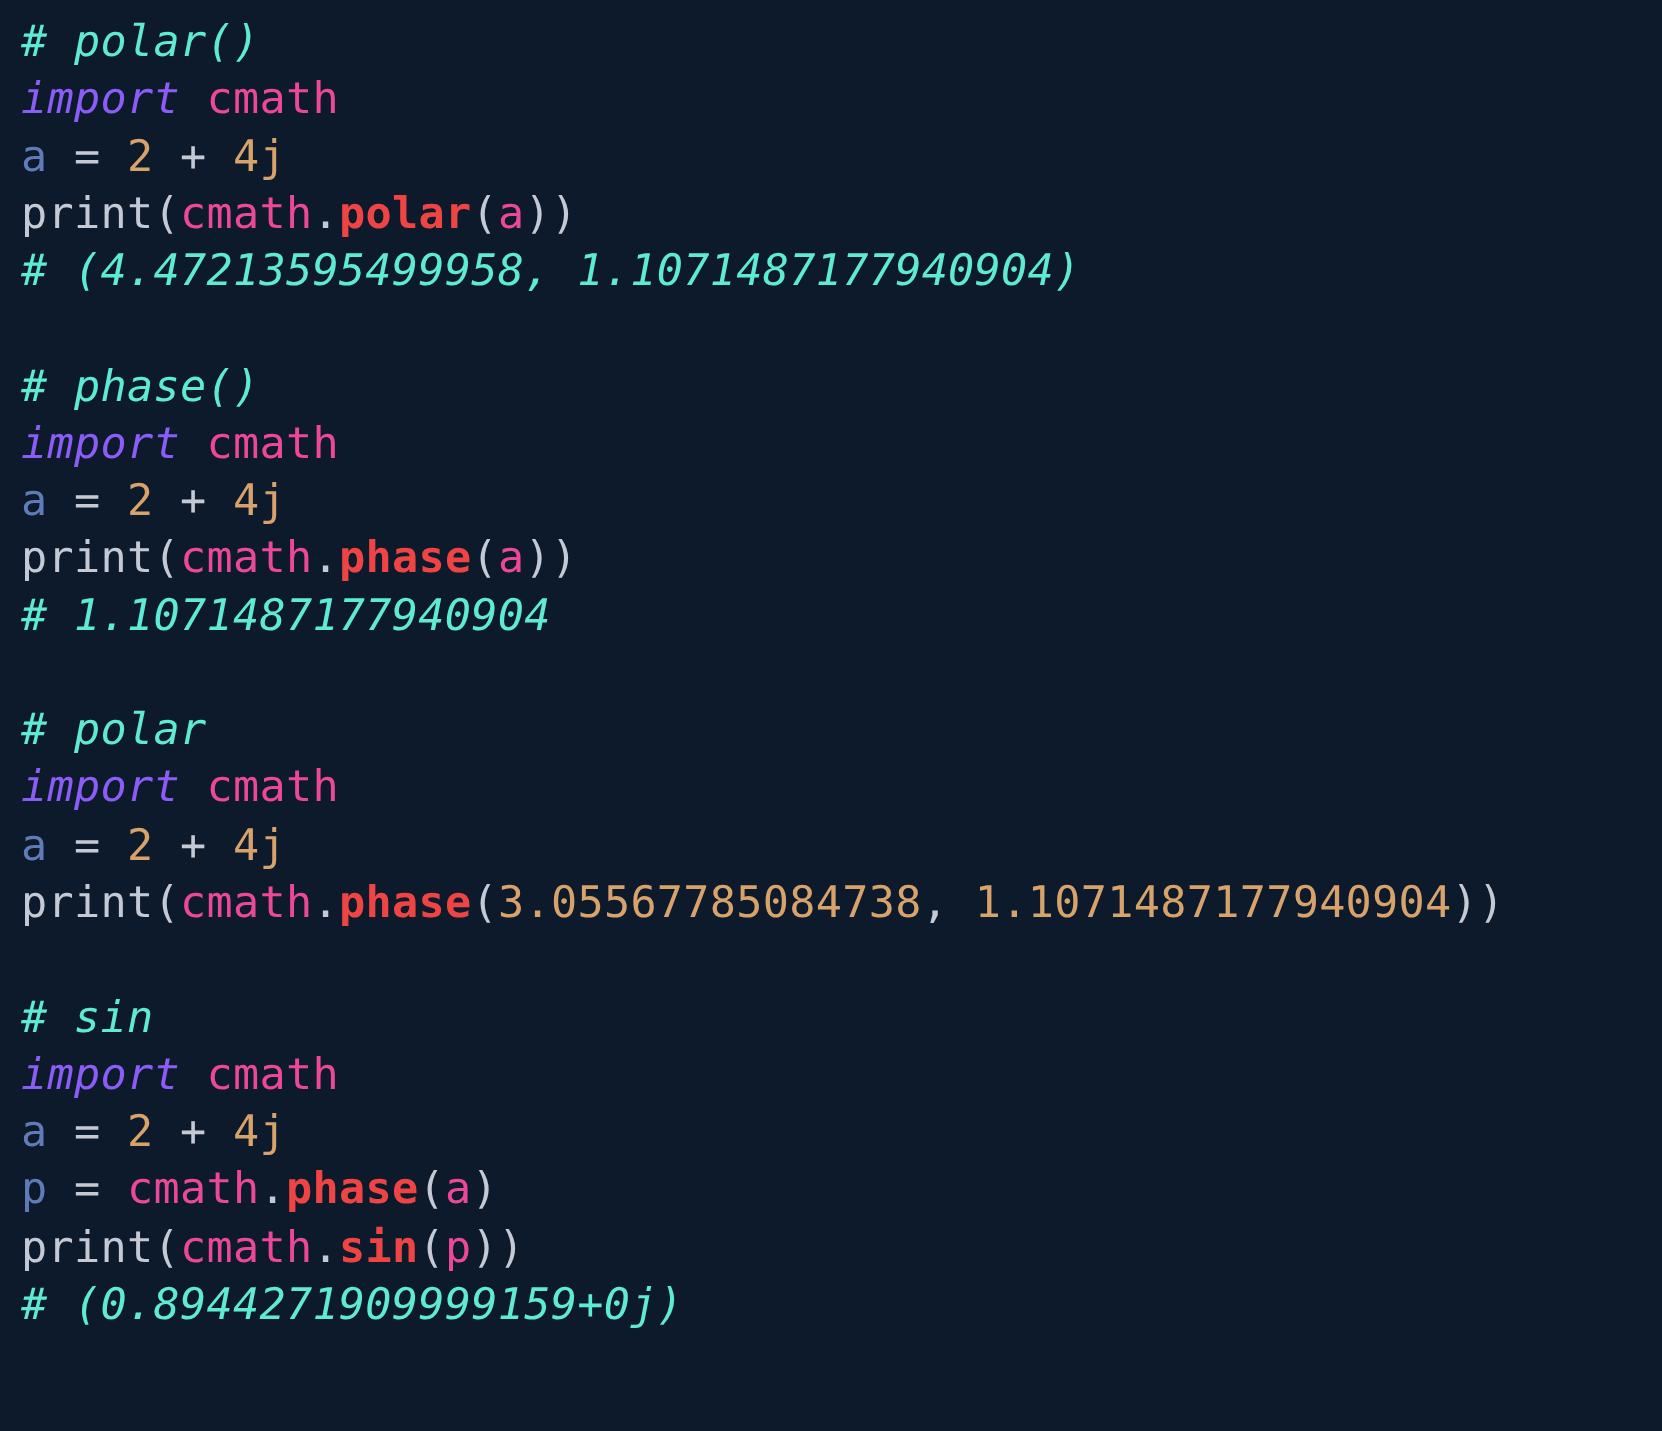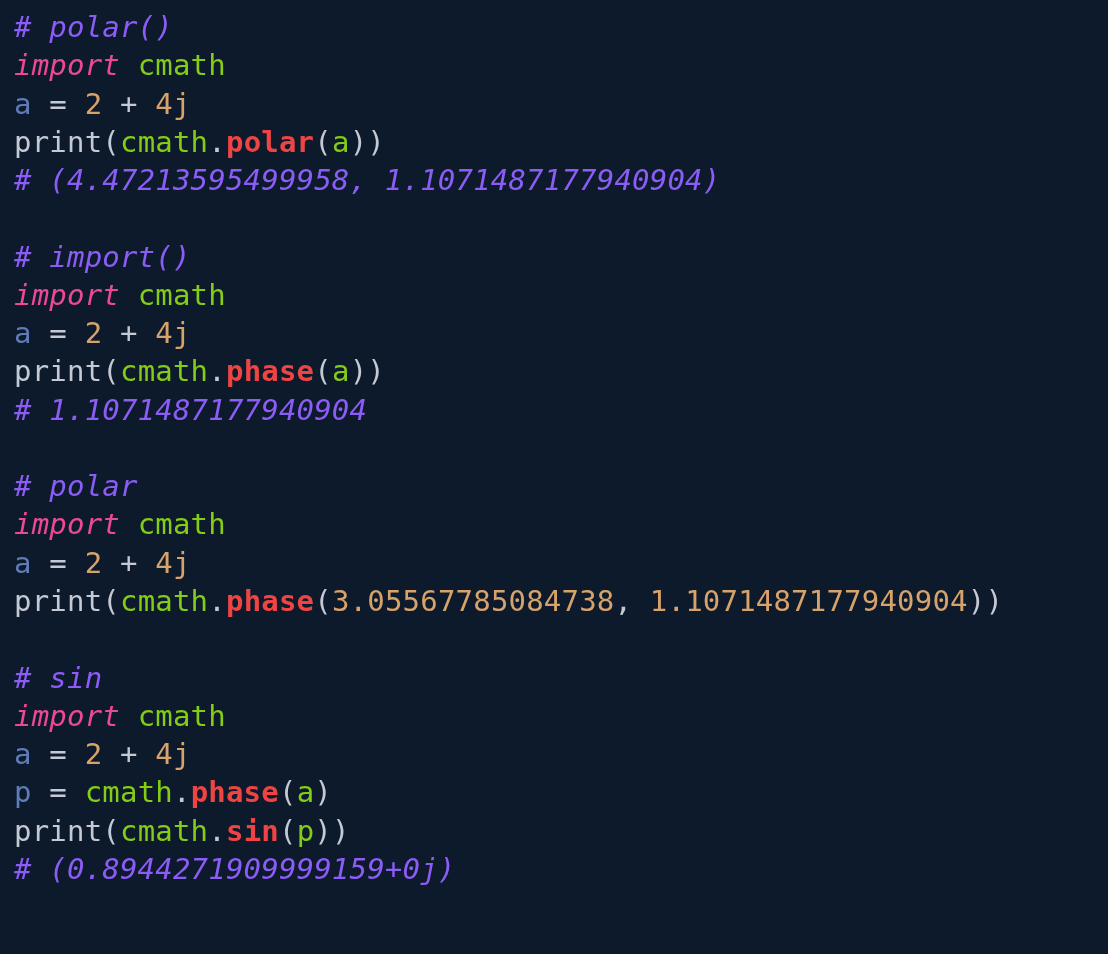--- a/index.html
+++ b/index.html
@@ -13,41 +13,41 @@
   pre.code {
     margin: 0;
     padding: 8px 14px 8px 14px;
     font-family: "Menlo", "Consolas", "DejaVu Sans Mono", monospace;
     font-size: 29px;
     line-height: 1.32;
     letter-spacing: 0.2px;
     color: #c4c9d4;
     white-space: pre;
   }
-  .tok-comment { color: #8b5cf6; font-style: italic; text-align: center; }
-  .tok-keyword { color: #ec4899; font-style: italic; }
-  .tok-module  { color: #84cc16; }
+  .tok-comment { color: #5eead4; font-style: italic; text-align: center; }
+  .tok-keyword { color: #8b5cf6; font-style: italic; }
+  .tok-module  { color: #ec4899; }
   .tok-name    { color: #5f7bb8; }
   .tok-op      { color: #c4c9d4; }
   .tok-num     { color: #d8a26b; }
   .tok-func    { color: #c4c9d4; margin-top: 21px; }
   .tok-method  { color: #ef4444; font-weight: 600; }
   .tok-paren   { color: #c4c9d4; }
   .tok-dot     { color: #c4c9d4; }
 </style>
 </head>
 <body>
 
 <pre class="code"><span><span class="tok-comment"># polar()</span>
 <span class="tok-keyword">import</span> <span class="tok-module">cmath</span>
 <span class="tok-name">a</span><span class="tok-op"> = </span><span class="tok-num">2</span><span class="tok-op"> + </span><span class="tok-num">4j</span>
 <span class="tok-func">print</span><span class="tok-paren">(</span><span class="tok-module">cmath</span><span class="tok-dot">.</span><span class="tok-method">polar</span><span class="tok-paren">(</span><span class="tok-module">a</span><span class="tok-paren">)</span><span class="tok-paren">)</span>
 <span class="tok-comment"># (4.47213595499958, 1.1071487177940904)</span></span>
 
-<span><span class="tok-comment"># import()</span>
+<span><span class="tok-comment"># phase()</span>
 <span class="tok-keyword">import</span> <span class="tok-module">cmath</span>
 <span class="tok-name">a</span><span class="tok-op"> = </span><span class="tok-num">2</span><span class="tok-op"> + </span><span class="tok-num">4j</span>
 <span class="tok-func">print</span><span class="tok-paren">(</span><span class="tok-module">cmath</span><span class="tok-dot">.</span><span class="tok-method">phase</span><span class="tok-paren">(</span><span class="tok-module">a</span><span class="tok-paren">)</span><span class="tok-paren">)</span>
 <span class="tok-comment"># 1.1071487177940904</span></span>
 
 <span><span class="tok-comment"># polar</span>
 <span class="tok-keyword">import</span> <span class="tok-module">cmath</span>
 <span class="tok-name">a</span><span class="tok-op"> = </span><span class="tok-num">2</span><span class="tok-op"> + </span><span class="tok-num">4j</span>
 <span class="tok-func">print</span><span class="tok-paren">(</span><span class="tok-module">cmath</span><span class="tok-dot">.</span><span class="tok-method">phase</span><span class="tok-paren">(</span><span class="tok-num">3.05567785084738</span><span class="tok-op">, </span><span class="tok-num">1.1071487177940904</span><span class="tok-paren">)</span><span class="tok-paren">)</span></span>
 

